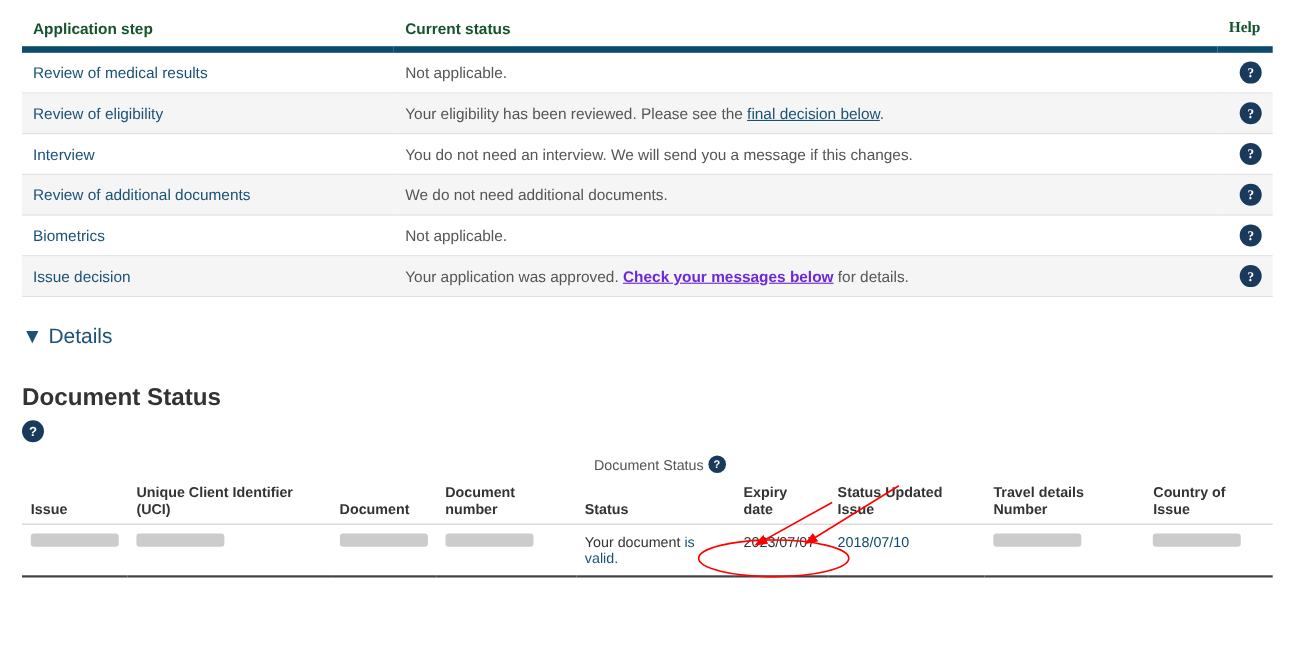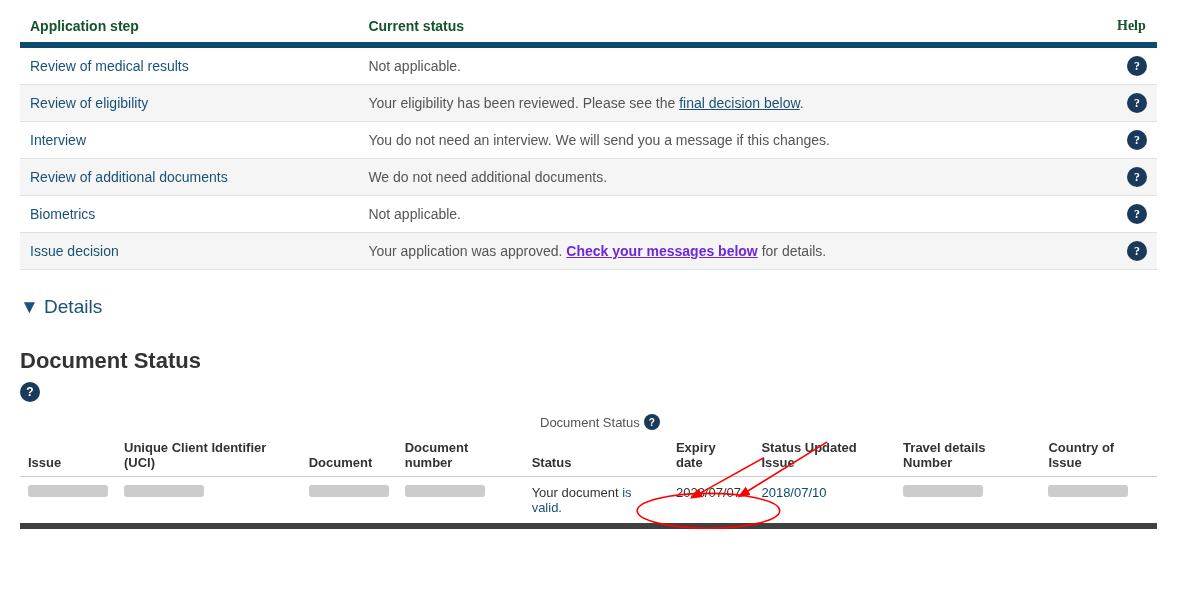--- a/index.html
+++ b/index.html
@@ -130,21 +130,21 @@
       text-align: left;
       padding: 6px 8px;
       font-weight: bold;
       color: #333;
       border-bottom: 1px solid #ccc;
       vertical-align: bottom;
     }
     .doc-table td {
       padding: 8px 8px;
       vertical-align: top;
-      border-bottom: 6px solid #404040;
+      border-bottom: 2px solid #404040;
       margin-left: 40px;
     }
 
     .blurred {
       background: #ccc;
       color: transparent;
       border-radius: 3px;
       display: inline-block;
       min-width: 80px;
       height: 14px;

